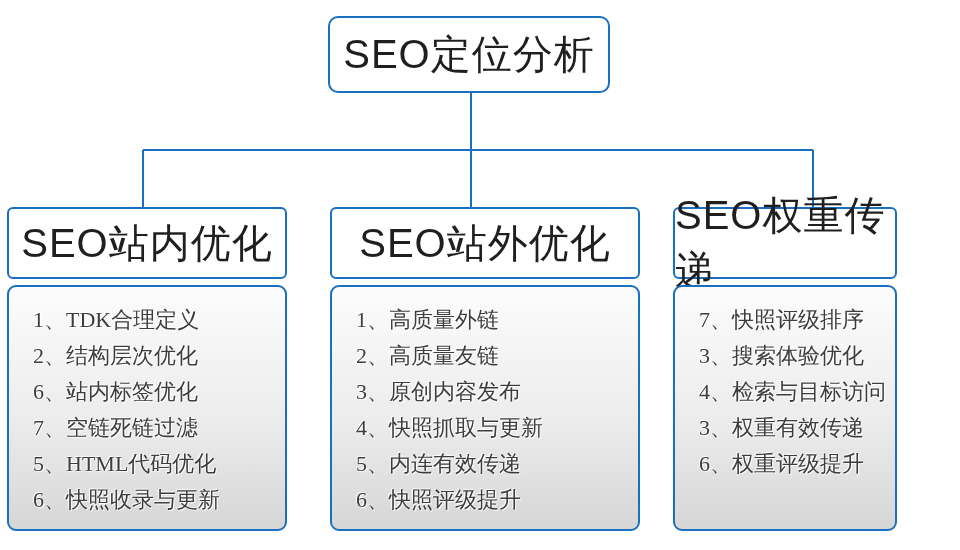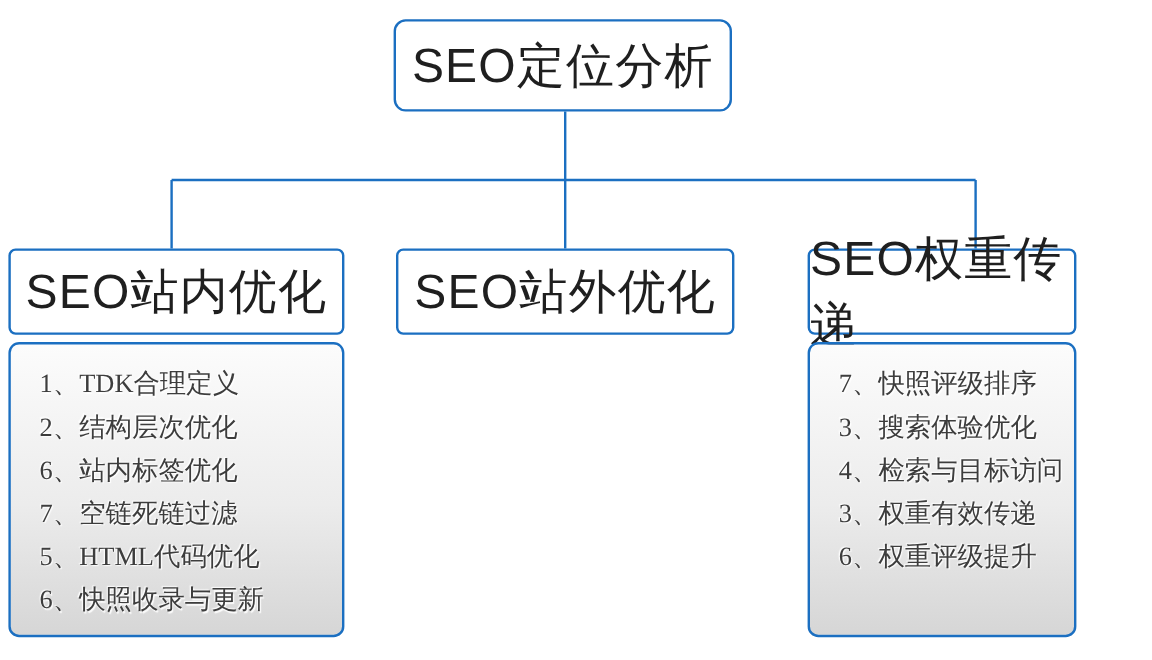--- a/index.html
+++ b/index.html
@@ -57,21 +57,21 @@
     box-sizing: border-box;
     top: 285px;
     height: 246px;
     border: 2px solid #1b6fc1;
     border-radius: 9px;
     background: linear-gradient(180deg, #fcfcfc 0%, #ececec 55%, #d6d6d6 100%);
     padding: 15px 10px 0 24px;
     font-family: Liberation Serif, serif;
   }
   .col1 { left: 7px;   width: 280px; }
-  .col2 { left: 330px; width: 282px; }
+  .col2 { left: 330px; width: 310px; }
   .col3 { left: 673px; width: 224px; }
   .branch-list ul {
     list-style: none;
     margin: 0;
     padding: 0;
   }
   .branch-list li {
     font-size: 22px;
     line-height: 36px;
     color: #3d3d3d;
@@ -102,20 +102,30 @@
       <li>6、站内标签优化</li>
       <li>7、空链死链过滤</li>
       <li>5、HTML代码优化</li>
       <li>6、快照收录与更新</li>
     </ul>
   </div>
 
   <div class="node branch-header col2">
     <span>SEO站外优化</span>
   </div>
+  <div class="branch-list col2">
+    <ul>
+      <li>1、高质量外链</li>
+      <li>2、高质量友链</li>
+      <li>3、原创内容发布</li>
+      <li>4、快照抓取与更新</li>
+      <li>5、内连有效传递</li>
+      <li>6、快照评级提升</li>
+    </ul>
+  </div>
 
   <div class="node branch-header col3">
     <span>SEO权重传递</span>
   </div>
   <div class="branch-list col3">
     <ul>
       <li>7、快照评级排序</li>
       <li>3、搜索体验优化</li>
       <li>4、检索与目标访问</li>
       <li>3、权重有效传递</li>

